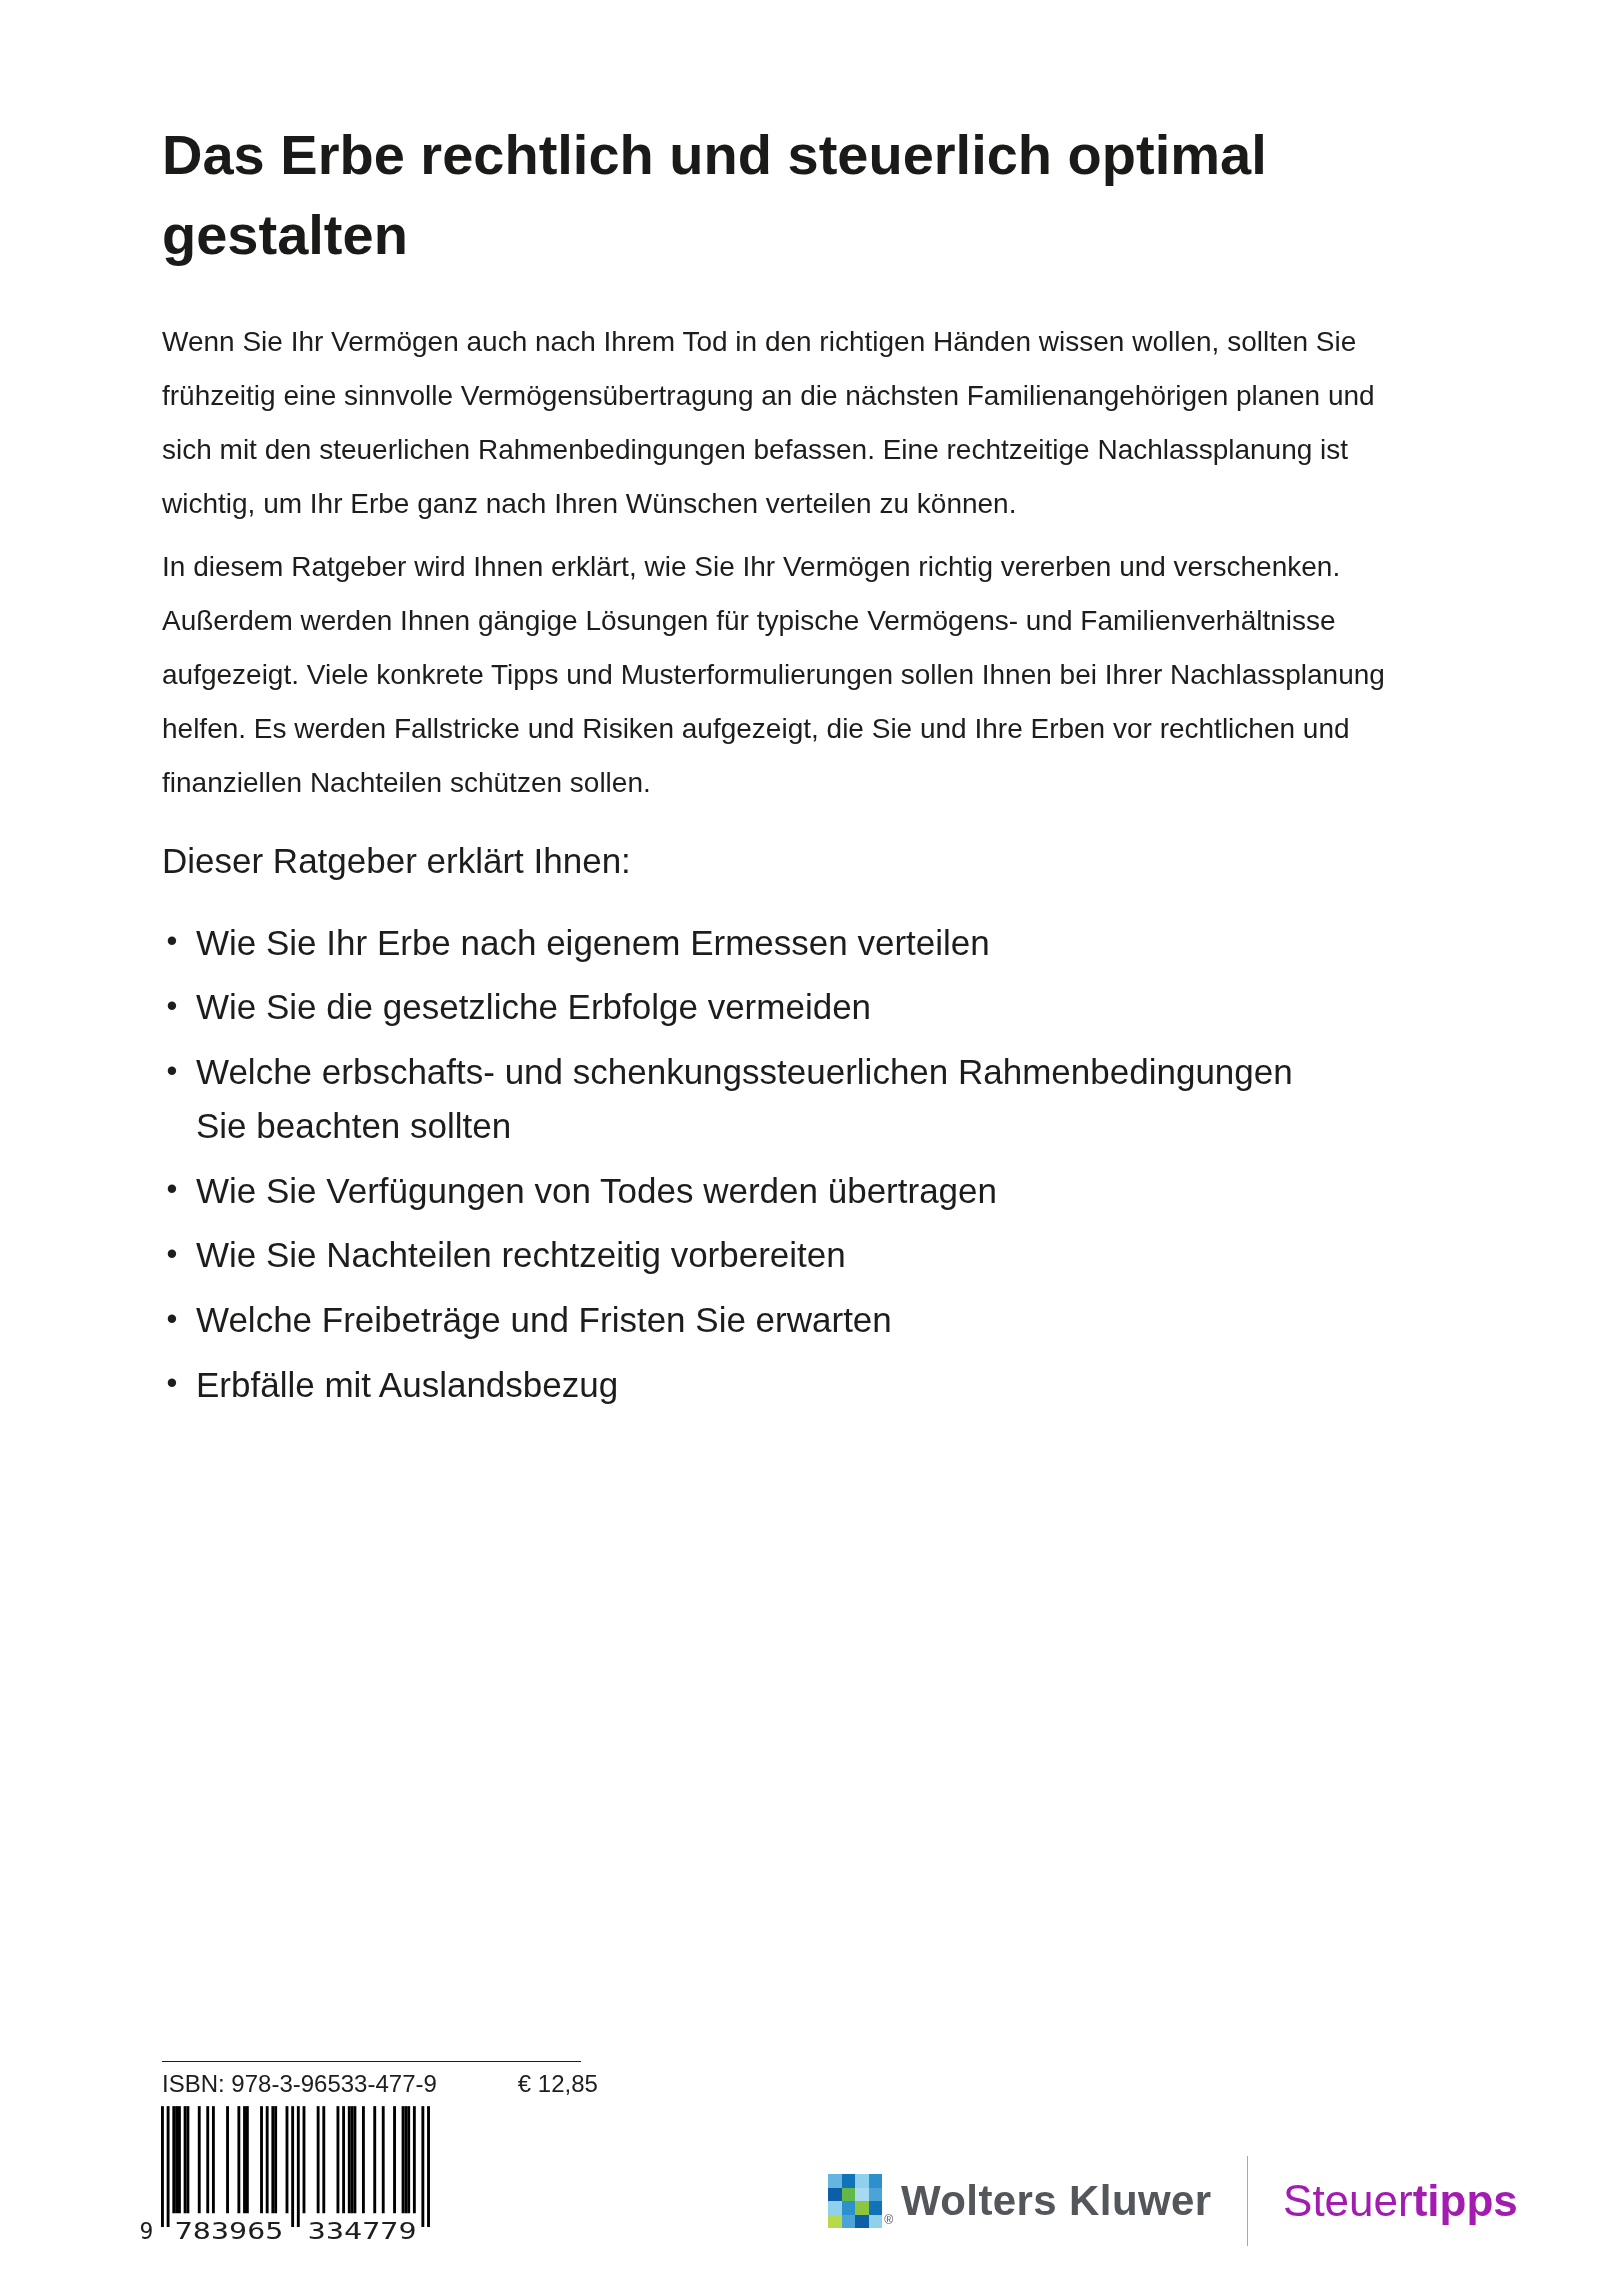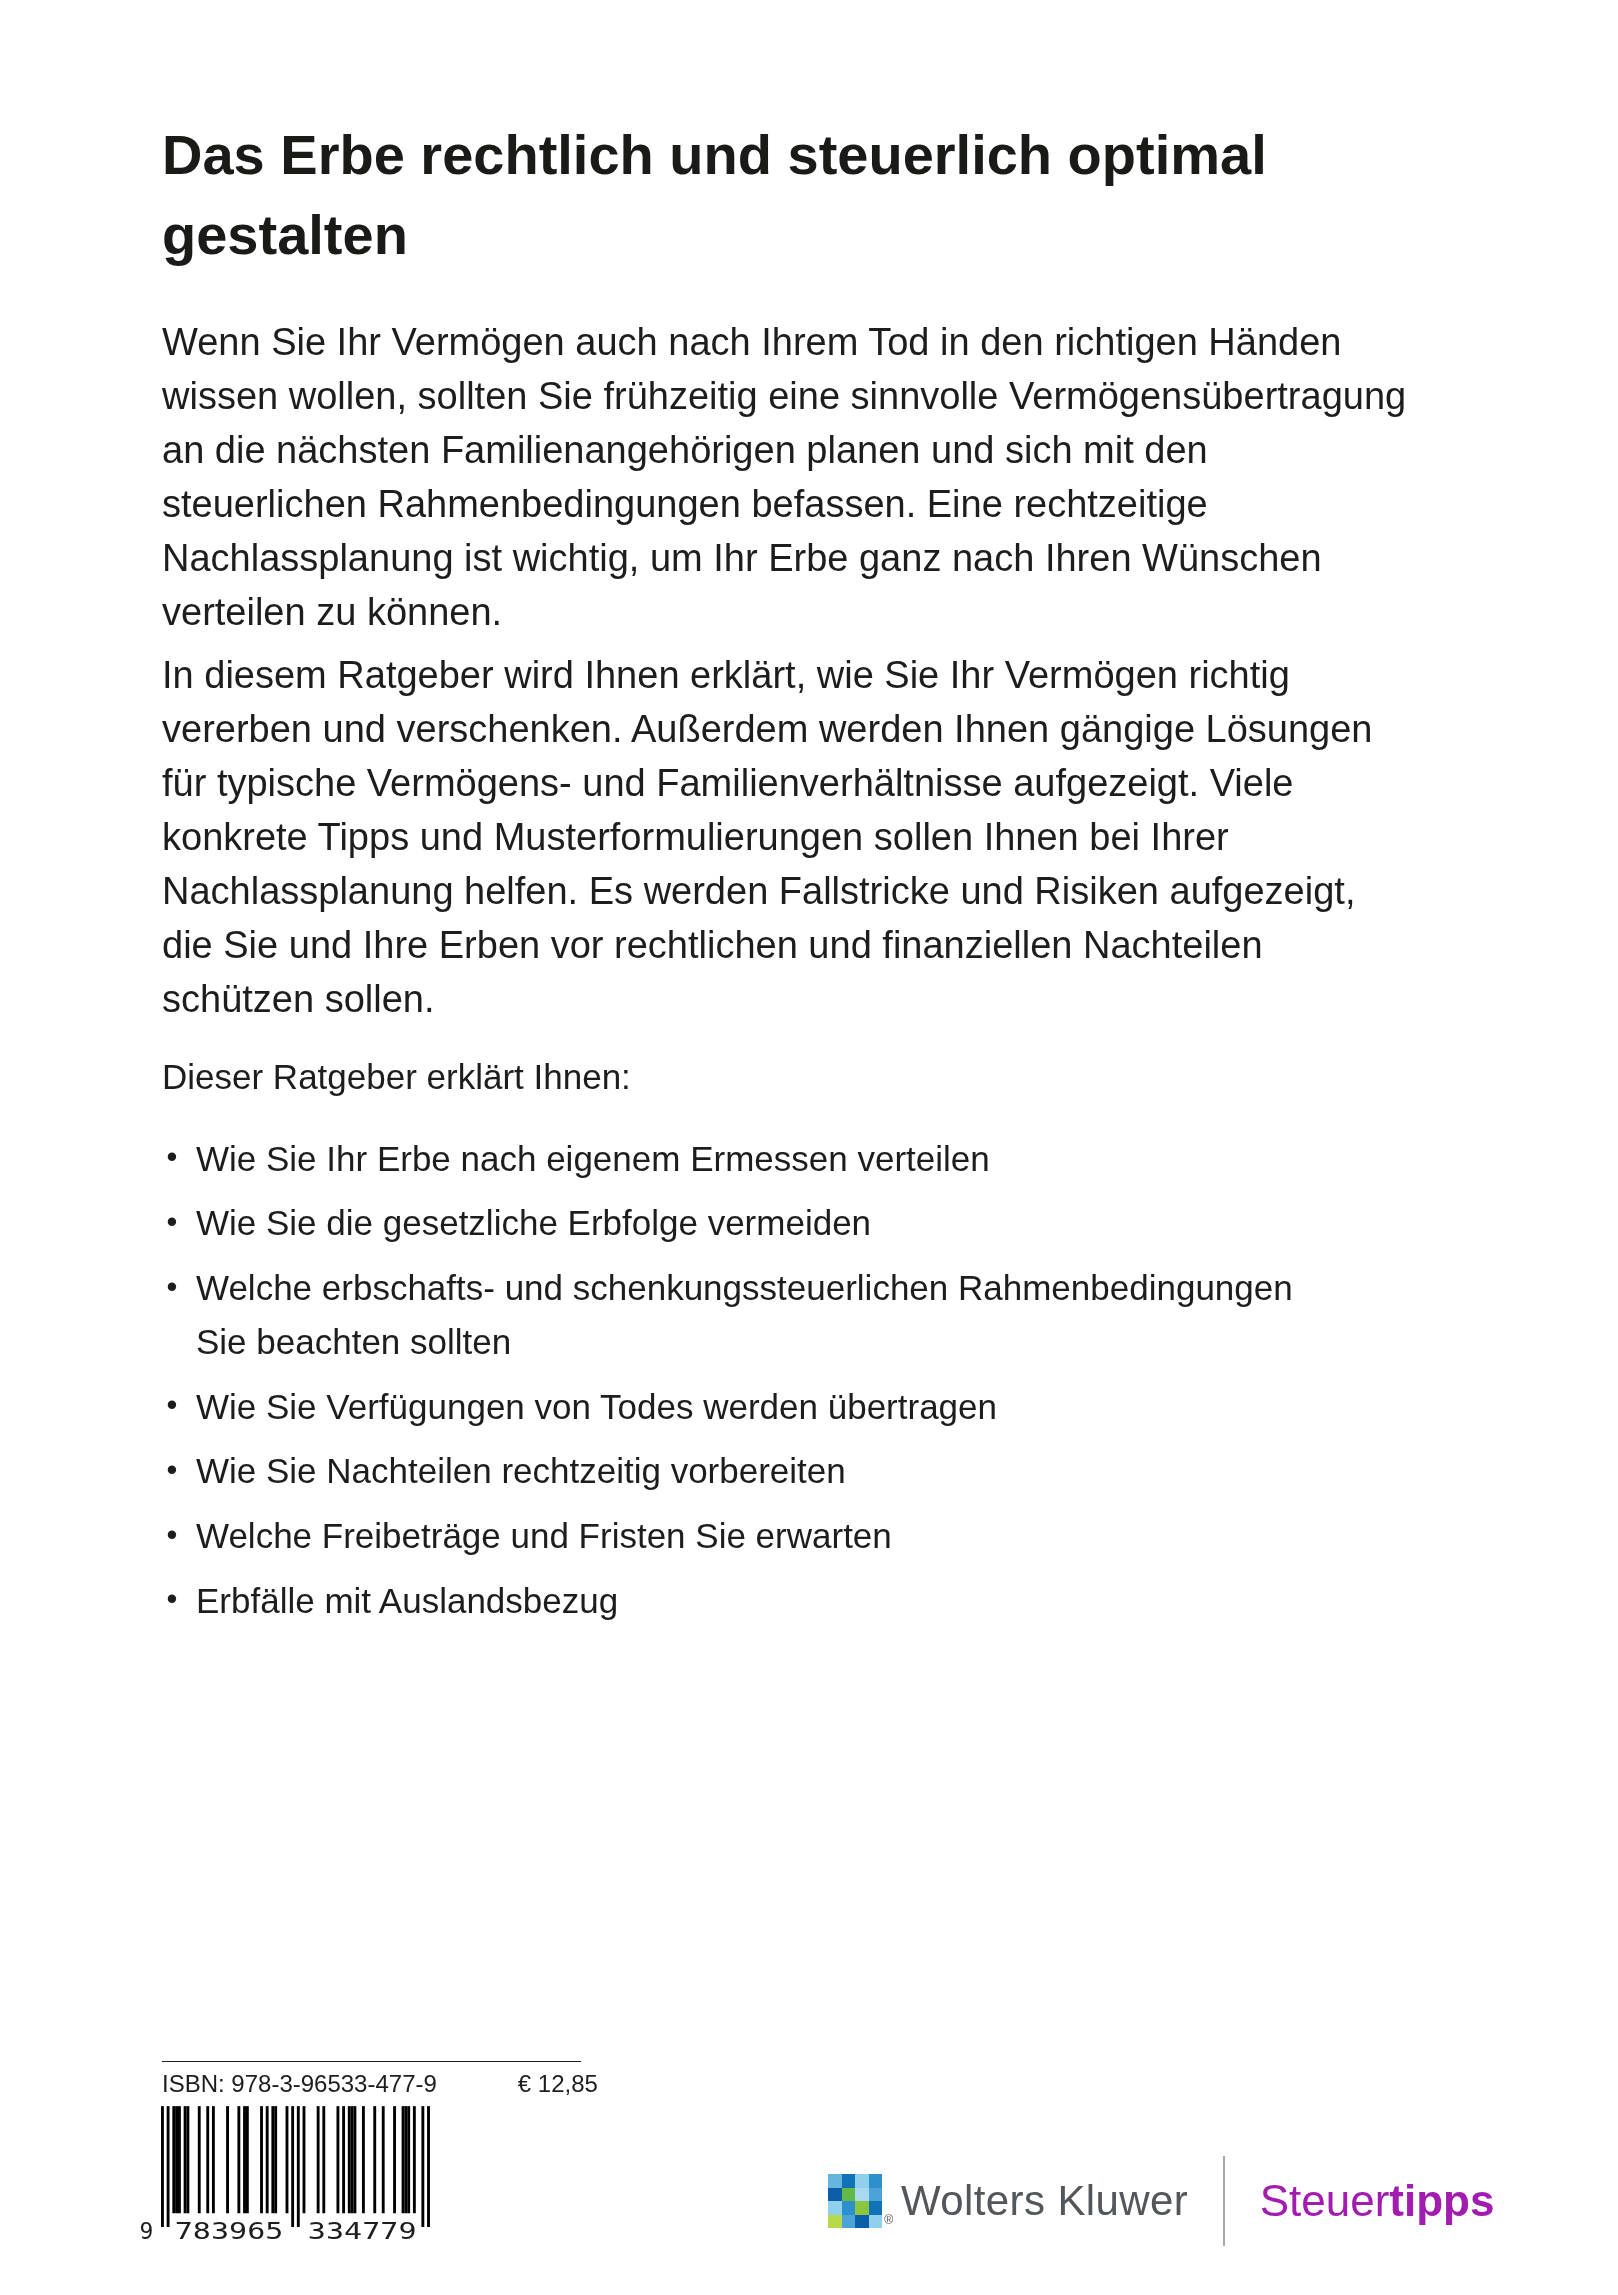--- a/index.html
+++ b/index.html
@@ -24,21 +24,21 @@
   h1.title {
     font-size: 56px;
     font-weight: 700;
     line-height: 80px;
     color: #1a1a18;
     margin-bottom: 40px;
     letter-spacing: 0;
   }
   h1.title .tline { display: block; }
   p.body-p {
-    font-size: 38px;
+    font-size: 28px;
     line-height: 54px;
     margin-bottom: 9.2px;
     hyphens: manual;
   }
   p.list-intro {
     font-size: 35px;
     line-height: 54px;
     margin-top: 24px;
     margin-bottom: 27.5px;
   }
@@ -105,21 +105,21 @@
     grid-template-rows: repeat(4, 1fr);
   }
   .reg {
     font-size: 12.2px;
     color: #53565a;
     align-self: flex-end;
     margin: 0 7.7px 1.5px 2.3px;
   }
   .wk-name {
     font-size: 42px;
-    font-weight: 400;
+    font-weight: 700;
     color: #53565a;
     letter-spacing: 0.4px;
     white-space: nowrap;
   }
   .vline {
     width: 1.5px;
     height: 90px;
     background: #a8a8a8;
     margin: 0 35px;
   }

